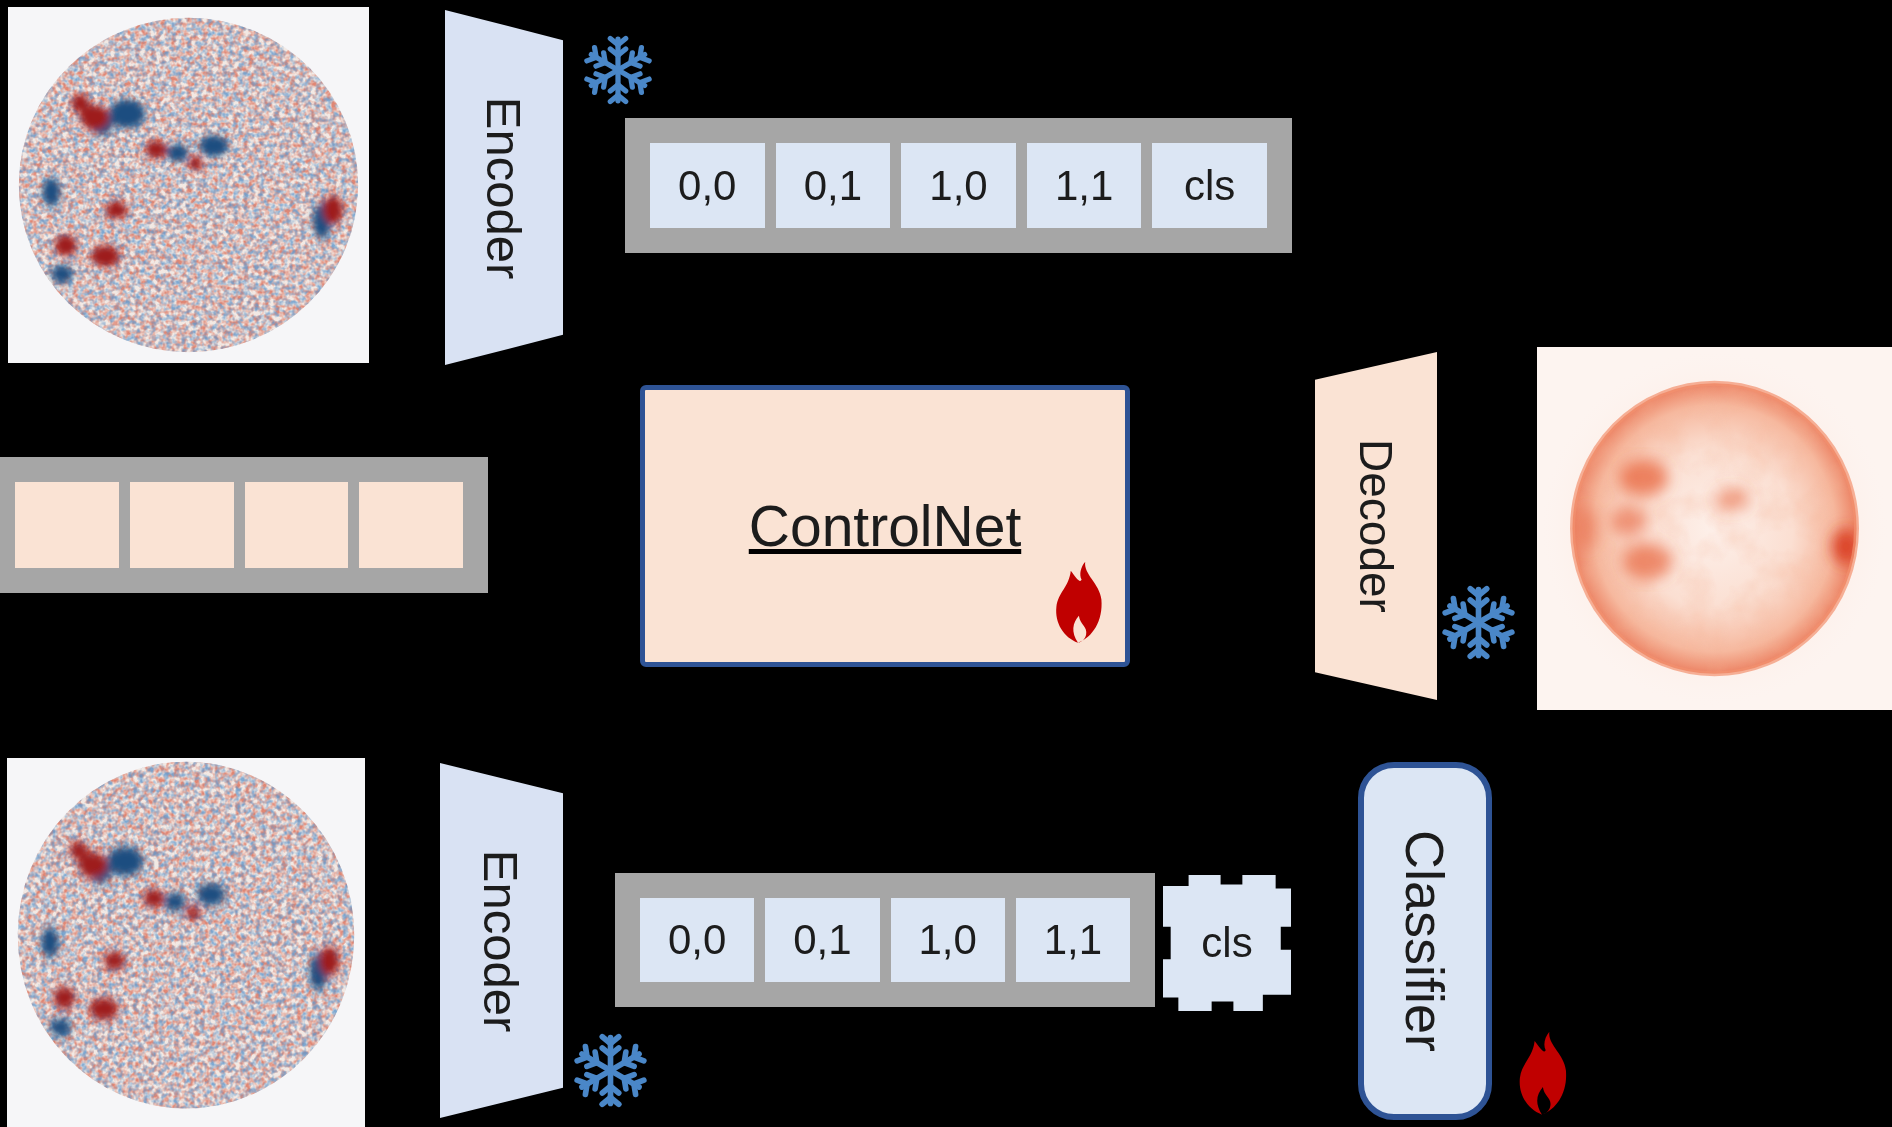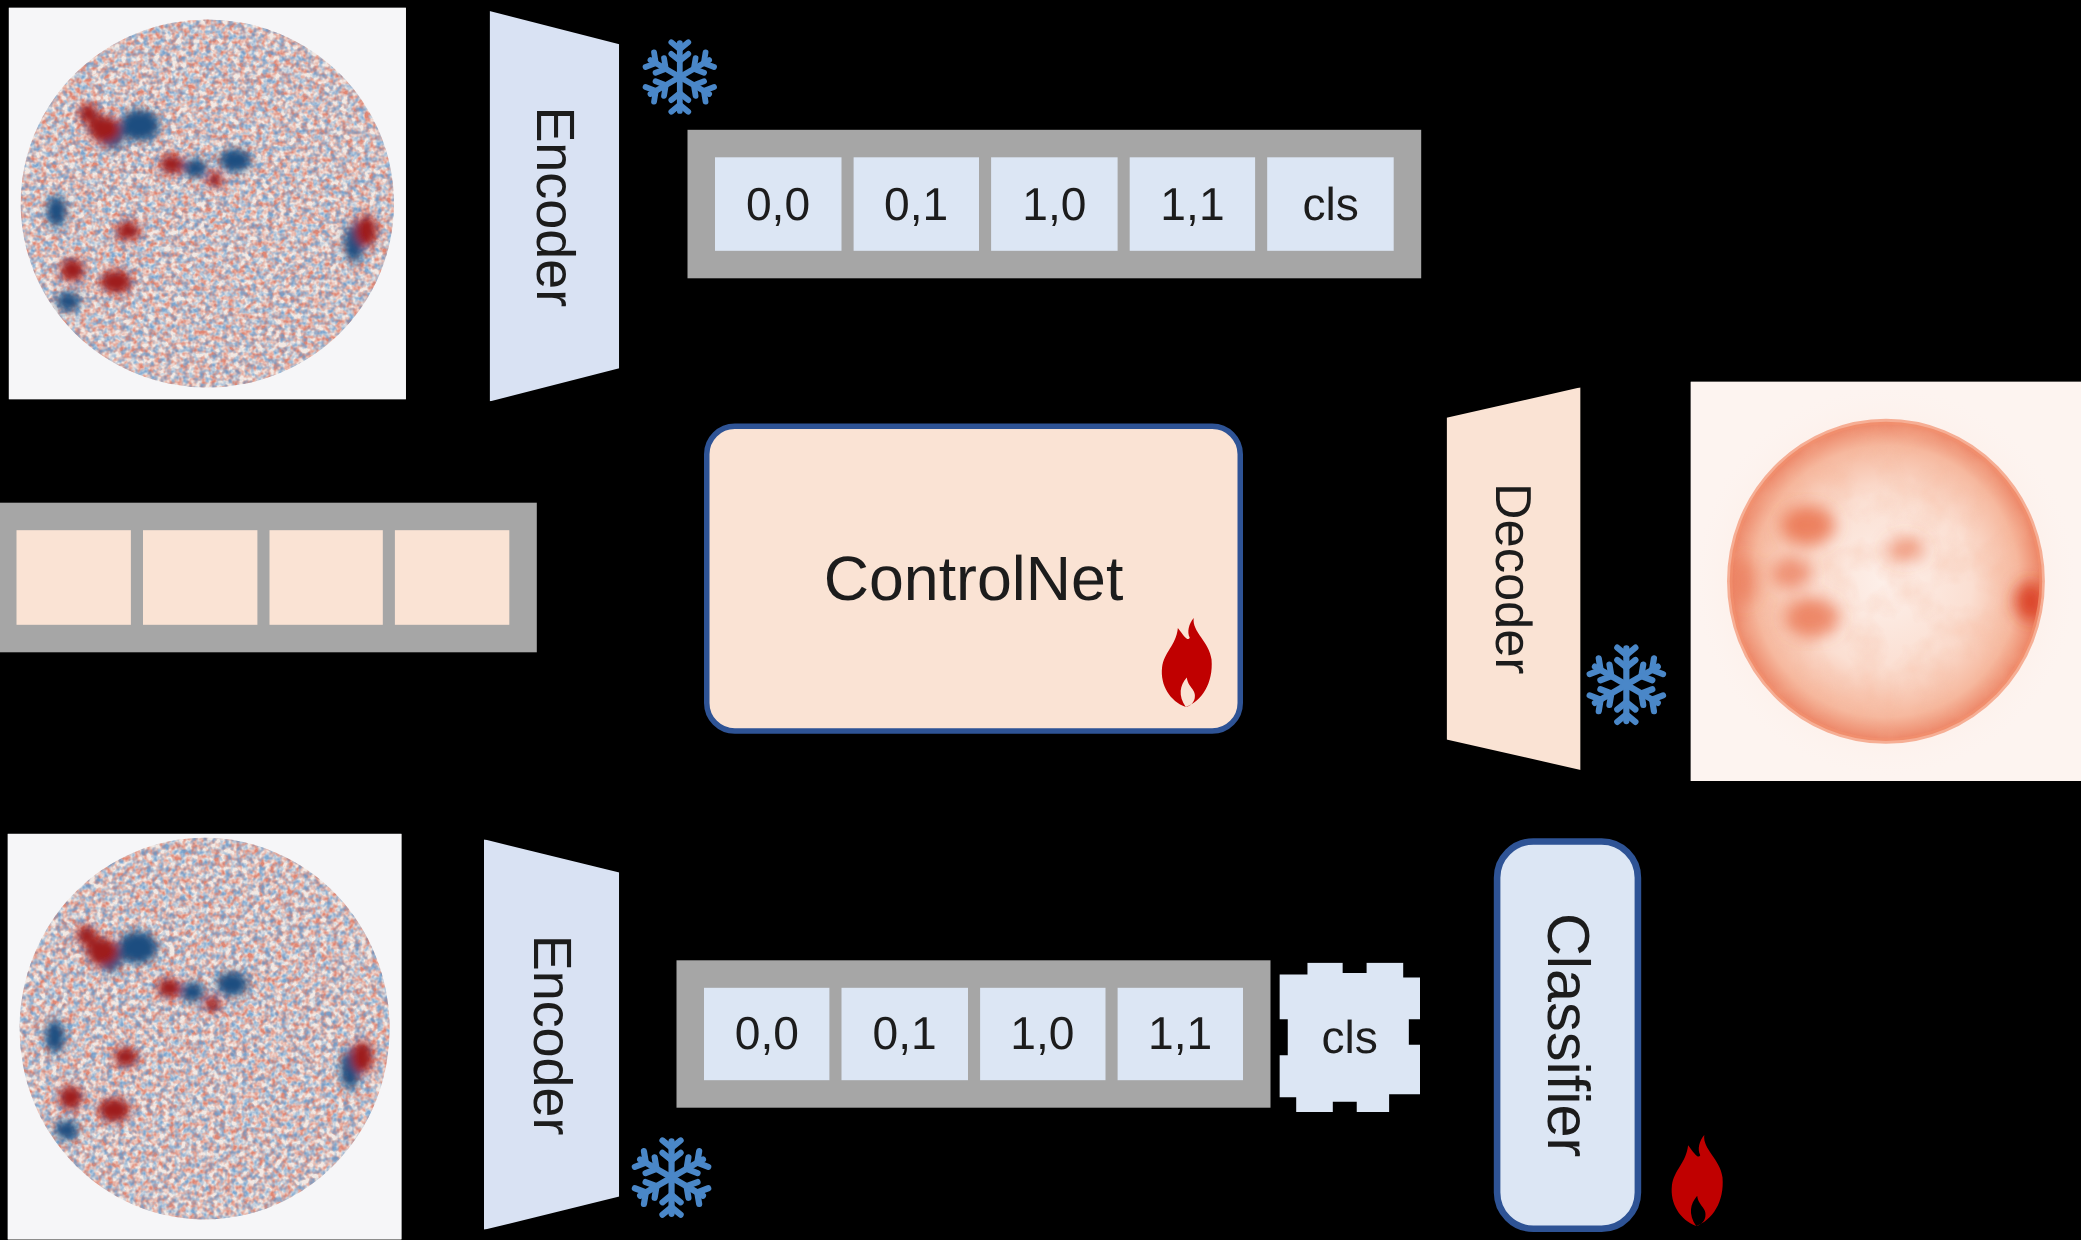--- a/index.html
+++ b/index.html
@@ -14,21 +14,21 @@
   .rot-wrap{position:absolute;inset:0;display:flex;align-items:center;justify-content:center;}
   .rot-wrap span{transform:rotate(90deg);white-space:nowrap;color:var(--text-dark,#1c1c1c);}
   .enc-label{font-size:49px;}
   .dec-label{font-size:46px;}
   .cls-label{font-size:54px;}
   .token-row{display:flex;gap:11px;padding:25px;box-sizing:border-box;background:var(--border-gray,#a6a6a6);}
   .token-cell{flex:1;display:flex;align-items:center;justify-content:center;
               font-size:42px;color:var(--text-dark,#1c1c1c);background:var(--token-blue,#dce6f4);}
   .patch-cell{background:var(--peach,#fae3d4);}
   .roundbox{box-sizing:border-box;border:5px solid var(--accent-blue,#2e5395);}
-  .controlnet{background:var(--peach,#fae3d4);border-radius:28px;display:flex;align-items:center;justify-content:center;}
+  .controlnet{background:var(--peach,#fae3d4);border-radius:6px;display:flex;align-items:center;justify-content:center;text-decoration:underline;}
   .controlnet .title{font-size:57px;color:var(--text-dark,#1c1c1c);}
   .classifier{background:var(--token-blue,#dce6f4);border-radius:36px;border-width:6px;}
   .cls-gear{background:var(--token-blue,#dce6f4);display:flex;align-items:center;justify-content:center;
             font-size:42px;color:var(--text-dark,#1c1c1c);
             clip-path:polygon(0% 8%,20% 8%,20% 0%,45% 0%,45% 7%,62% 7%,62% 0%,88% 0%,88% 10%,100% 10%,
                               100% 38%,92% 38%,92% 55%,100% 55%,100% 88%,78% 88%,78% 100%,55% 100%,
                               55% 93%,38% 93%,38% 100%,12% 100%,12% 90%,0% 90%,0% 62%,6% 62%,6% 38%,0% 38%);}
   .icon svg{display:block;width:100%;height:100%;}
 </style>
 </head>

